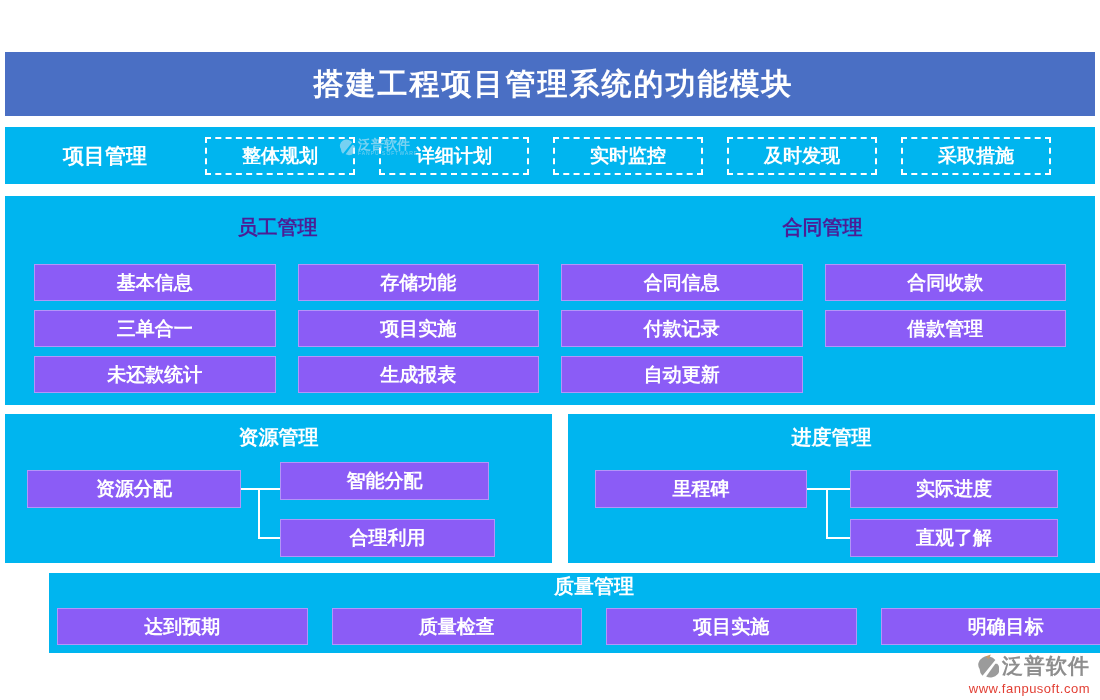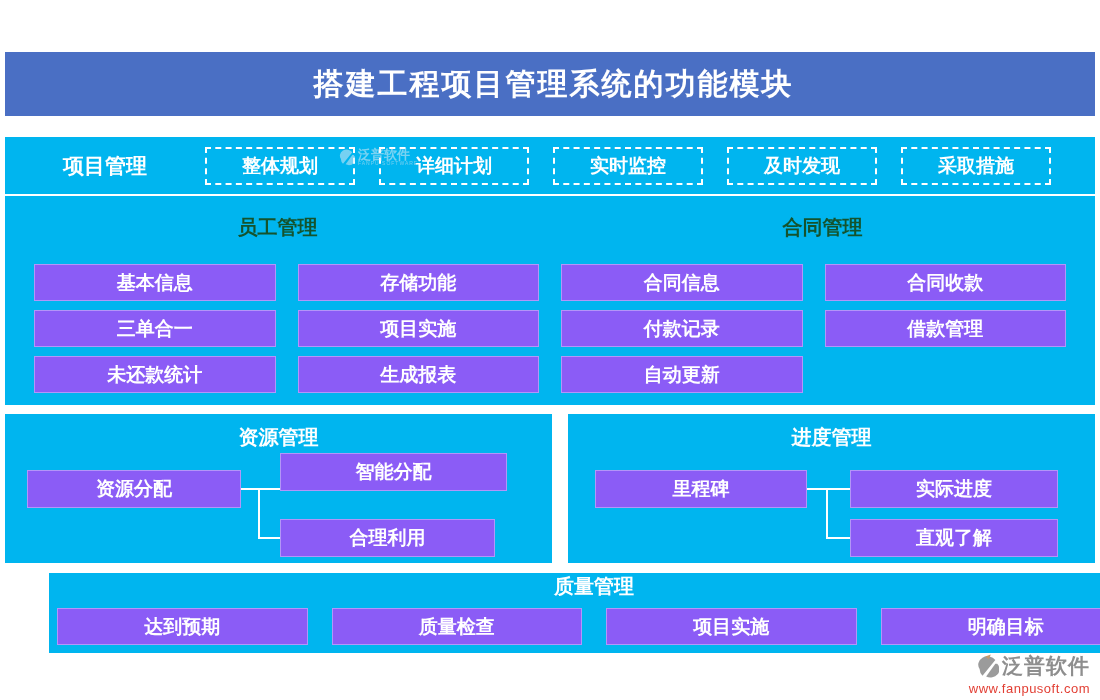--- a/index.html
+++ b/index.html
@@ -12,41 +12,41 @@
   }
   .header {
     position: absolute; left:5px; top:52px; width:1090px; height:64px;
     background:#4a6fc4; color:#fff;
     display:flex; align-items:center; justify-content:center;
     font-size:30px; font-weight:700; letter-spacing:2px;
     font-family:"Liberation Serif", serif;
     padding-left:7px;
   }
   .toolbar {
-    position: absolute; left:5px; top:137px; width:1090px; height:57px;
+    position: absolute; left:5px; top:127px; width:1090px; height:57px;
     background:#00b5ef; display:flex; align-items:center;
   }
   .tb-label { width:200px; text-align:center; color:#fff; font-weight:700; font-size:21px; }
   .tb-btn {
     width:150px; height:38px; margin-right:24px;
     border:2px dashed #ffffff; color:#fff; font-weight:700; font-size:19px;
     display:flex; align-items:center; justify-content:center; cursor:pointer;
     flex:0 0 auto;
   }
   .watermark {
     position:absolute; left:334px; top:11px; display:flex; align-items:center; gap:3px;
     opacity:0.55; pointer-events:none;
   }
   .watermark .wm-text { display:flex; flex-direction:column; line-height:1; }
   .wm-brand { font-size:13px; font-weight:700; color:#dcebf5; }
   .wm-sub { font-size:5px; color:#cfe3f0; letter-spacing:1px; }
   .panel { position:absolute; background:#00b5ef; }
   .panel1 { left:5px; top:196px; width:1090px; height:209px; padding-top:18px; }
   .p1-titles { display:flex; height:28px; margin-bottom:22px; }
-  .p1-titles span { flex:1; text-align:center; color:#14532d; font-weight:700; font-size:20px; }
+  .p1-titles span { flex:1; text-align:center; color:#4c1d95; font-weight:700; font-size:20px; }
   .p1-grid { display:grid; grid-template-columns:repeat(4,1fr); gap:9px 22px; padding:0 29px; }
   .chip {
     background:#8b5cf6; border:1px solid rgba(255,255,255,0.35);
     color:#fff; font-weight:700; font-size:19px; height:37px;
     display:flex; align-items:center; justify-content:center; cursor:pointer;
   }
   .panel2 { left:5px; top:414px; width:547px; height:149px; }
   .panel3 { left:568px; top:414px; width:527px; height:149px; }
   .sec-title { text-align:center; color:#fff; font-weight:700; font-size:20px; padding-top:10px; }
   .flow-chip { position:absolute; height:38px; }
@@ -102,21 +102,21 @@
     <div class="chip">借款管理</div>
     <div class="chip">未还款统计</div>
     <div class="chip">生成报表</div>
     <div class="chip">自动更新</div>
   </div>
 </div>
 
 <div class="panel panel2">
   <div class="sec-title">资源管理</div>
   <div class="chip flow-chip" style="left:22px; top:56px; width:214px;">资源分配</div>
-  <div class="chip flow-chip" style="left:275px; top:39px; width:227px;">智能分配</div>
+  <div class="chip flow-chip" style="left:275px; top:48px; width:209px;">智能分配</div>
   <div class="chip flow-chip" style="left:275px; top:105px; width:215px;">合理利用</div>
   <div class="line" style="left:236px; top:74px; width:39px; height:2px;"></div>
   <div class="line" style="left:253px; top:74px; width:2px; height:50px;"></div>
   <div class="line" style="left:253px; top:123px; width:22px; height:2px;"></div>
 </div>
 
 <div class="panel panel3">
   <div class="sec-title">进度管理</div>
   <div class="chip flow-chip" style="left:27px; top:56px; width:212px;">里程碑</div>
   <div class="chip flow-chip" style="left:282px; top:56px; width:208px;">实际进度</div>

